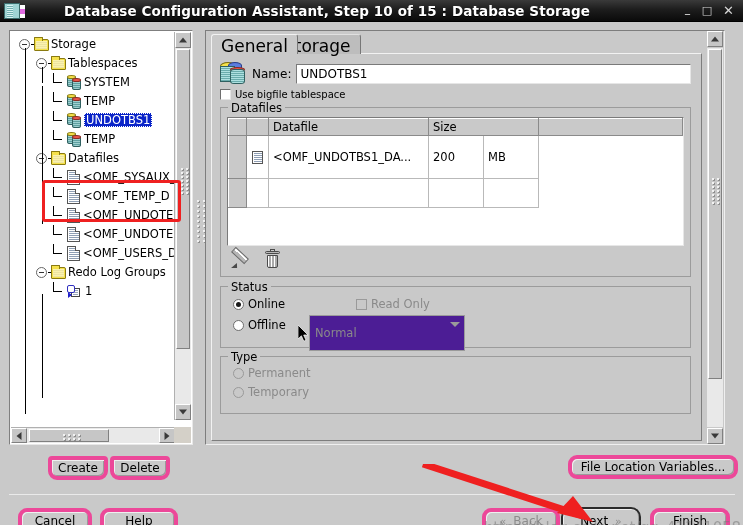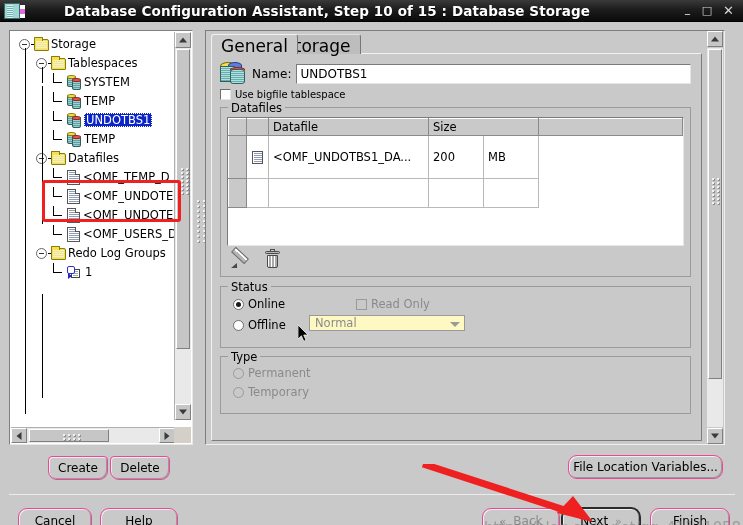--- a/index.html
+++ b/index.html
@@ -306,47 +306,47 @@
 
   #status-group { left:8px; top:232px; right:10px; height:62px; }
   #type-group   { left:8px; top:302px; right:10px; height:58px; }
   .radio-row { position:absolute; display:flex; align-items:center; }
   .radio { width:11px; height:11px; border-radius:50%; background:#fff; border:1px solid #6e6e6e; margin-right:4px; position:relative; }
   .radio.on::after { content:""; position:absolute; left:2px; top:2px; width:5px; height:5px; border-radius:50%; background:#1a1a1a; }
   .radio.dis { background:#c9c9c9; border-color:#9a9a9a; }
   .rlbl { font-size:11.5px; }
   .rlbl.dis { color:#8a8a8a; }
   .combo-dis {
-    position:absolute; width:156px; height:16px; background:#fef9c3;
+    position:absolute; width:156px; height:36px; background:#4c1d95;
     border:1px solid #9a9a9a; display:flex; align-items:center; padding-left:5px;
     color:#8a8a8a; font-size:11.5px;
   }
   .combo-dis .arrow { position:absolute; right:4px; top:6px; width:0;height:0;
     border-left:5px solid transparent; border-right:5px solid transparent; border-top:5px solid #9a9a9a; }
 
   
   .dvsb { position:absolute; right:0px; top:0px; width:18px; bottom:0px; background:#c9c9c9; }
   .dvsb .track { position:absolute; left:1px; right:1px; top:17px; bottom:17px; background:#e9e9e9; }
   .dvsb .thumb { position:absolute; left:2px; right:2px; background:#c6c6c6;
      border:1px solid #fff; border-right-color:#808080; border-bottom-color:#808080; }
 
   
   .btn {
-    position:absolute; background:#c9c9c9; border:1px solid #ec4899;
+    position:absolute; background:#c9c9c9; border:4px solid #ec4899;
     border-radius:9px; font-size:12px; font-family:"DejaVu Sans", sans-serif;
     color:#000; display:flex; align-items:center; justify-content:center;
     box-shadow: inset 1px 1px 0 #efefef, inset -1px -1px 0 #9a9a9a;
   }
   .btn.default { border:2px solid #2b2b2b; border-radius:10px; }
   .btn.dis { color:#8c8c8c; }
   .btn .chev { color:#8c8c8c; font-size:11px; }
 
   #create-btn { left:48px; top:434px; width:60px; height:24px; border-radius:4px 4px 9px 9px;}
   #delete-btn { left:110px; top:434px; width:60px; height:24px; border-radius:4px 4px 9px 9px;}
-  #flv-btn   { left:568px; top:433px; width:155px; height:24px; }
+  #flv-btn   { left:568px; top:433px; width:170px; height:24px; }
 
   .sep { position:absolute; left:9px; top:472px; width:726px; height:1px; background:#a9a9a9; border-bottom:1px solid #eaeaea; }
 
   #cancel-btn { left:18px; top:486px; width:74px; height:26px; }
   #help-btn   { left:100px; top:486px; width:78px; height:26px; }
   #back-btn   { left:482px; top:486px; width:78px; height:26px; }
   #next-btn   { left:561px; top:485px; width:80px; height:28px; }
   #finish-btn { left:650px; top:486px; width:80px; height:26px; }
   .btnlabel { display:flex; align-items:center; gap:7px; }
 
@@ -379,20 +379,21 @@
   <div class="tree-panel">
     <div class="tree-scroll-area">
       <div class="tree-inner" id="tree-inner">
           <div class="tnode" style="padding-left: 4px;"><span class="toggle"></span><span style="display:inline-block;width:3px;height:1px;background:#000;vertical-align:middle;"></span><span class="ico folder"></span><span class="lbl">Storage</span></div>
           <div class="tnode" style="padding-left: 21px;"><span class="toggle"></span><span style="display:inline-block;width:3px;height:1px;background:#000;vertical-align:middle;"></span><span class="ico folder"></span><span class="lbl">Tablespaces</span></div>
           <div class="tnode" style="padding-left: 38px;"><span class="elbow"></span><span class="ico tbsico"><span class="c1"></span><span class="cap"></span><span class="c2"></span><span class="cap2"></span></span><span class="lbl">SYSTEM</span></div>
           <div class="tnode" style="padding-left: 38px;"><span class="elbow"></span><span class="ico tbsico"><span class="c1"></span><span class="cap"></span><span class="c2"></span><span class="cap2"></span></span><span class="lbl">TEMP</span></div>
           <div class="tnode" style="padding-left: 38px;"><span class="elbow"></span><span class="ico tbsico"><span class="c1"></span><span class="cap"></span><span class="c2"></span><span class="cap2"></span></span><span class="lbl sel-label">UNDOTBS1</span></div>
           <div class="tnode" style="padding-left: 38px;"><span class="elbow"></span><span class="ico tbsico"><span class="c1"></span><span class="cap"></span><span class="c2"></span><span class="cap2"></span></span><span class="lbl">TEMP</span></div>
           <div class="tnode" style="padding-left: 21px;"><span class="toggle"></span><span style="display:inline-block;width:3px;height:1px;background:#000;vertical-align:middle;"></span><span class="ico folder"></span><span class="lbl">Datafiles</span></div>
+          <div class="tnode" style="padding-left: 38px;"><span class="elbow"></span><span class="ico dfico"></span><span class="lbl">&lt;OMF_SYSAUX_</span></div>
           <div class="tnode" style="padding-left: 38px;"><span class="elbow"></span><span class="ico dfico"></span><span class="lbl">&lt;OMF_TEMP_D</span></div>
           <div class="tnode" style="padding-left: 38px;"><span class="elbow"></span><span class="ico dfico"></span><span class="lbl">&lt;OMF_UNDOTE</span></div>
           <div class="tnode" style="padding-left: 38px;"><span class="elbow"></span><span class="ico dfico"></span><span class="lbl">&lt;OMF_UNDOTE</span></div>
           <div class="tnode" style="padding-left: 38px;"><span class="elbow"></span><span class="ico dfico"></span><span class="lbl">&lt;OMF_USERS_D</span></div>
           <div class="tnode" style="padding-left: 21px;"><span class="toggle"></span><span style="display:inline-block;width:3px;height:1px;background:#000;vertical-align:middle;"></span><span class="ico folder"></span><span class="lbl">Redo Log Groups</span></div>
           <div class="tnode" style="padding-left: 38px;"><span class="elbow"></span><span class="ico redoico"><span class="b1"></span><span class="b2"></span><span class="arrow"></span></span><span class="lbl">1</span></div>
           <div class="vline" style="left: 14px; top: 16px; height: 366px;"></div>
           <div class="vline" style="left: 31px; top: 35px; height: 16px;"></div>
           <div class="vline" style="left: 31px; top: 54px; height: 138px;"></div>
           <div class="vline" style="left: 31px; top: 262px; height: 104px;"></div>

